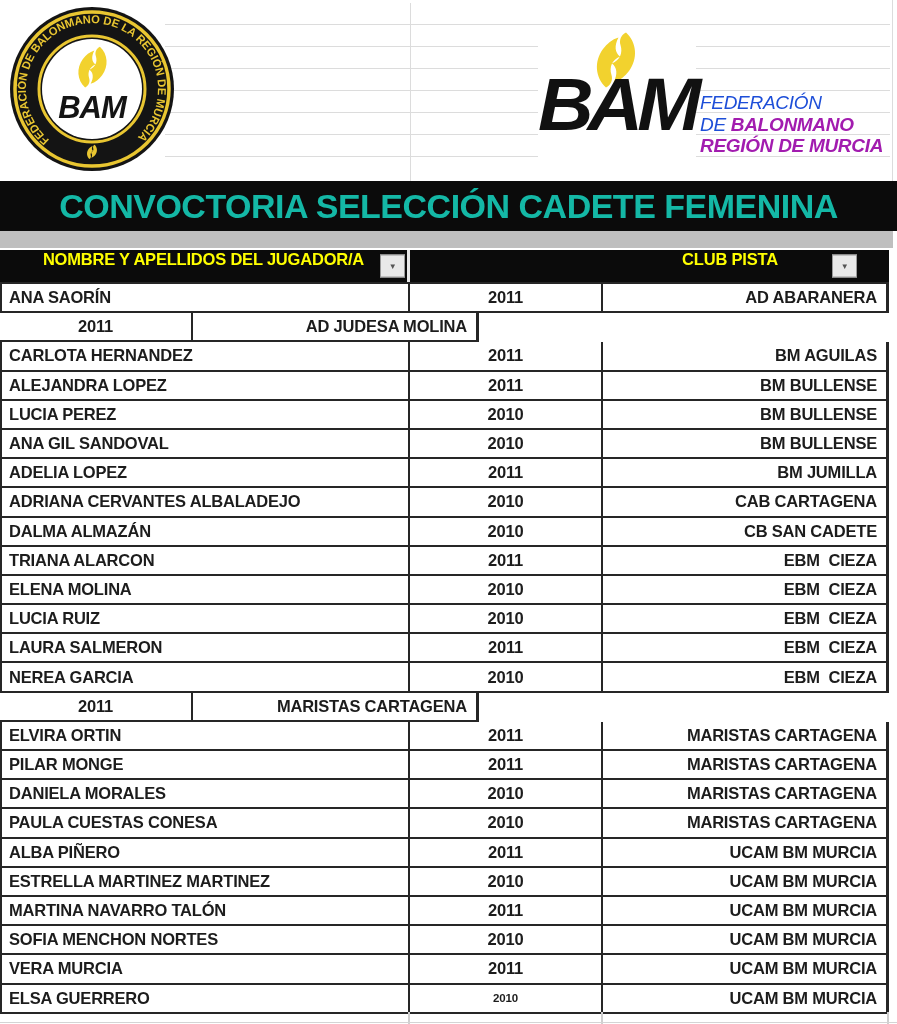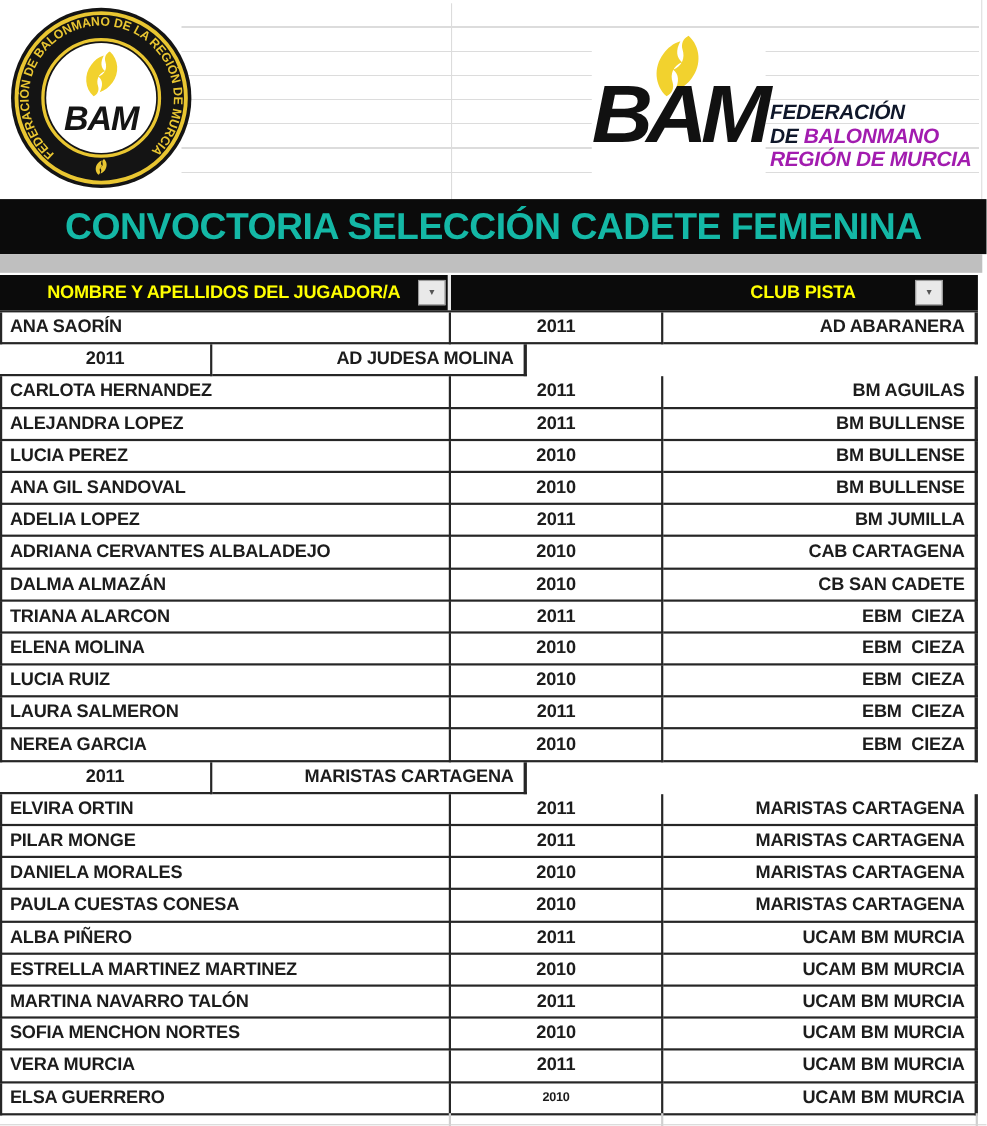--- a/index.html
+++ b/index.html
@@ -21,36 +21,36 @@
   
   .brand{position:absolute;left:538px;top:26px;width:350px;height:146px;}
   .brand-mask{position:absolute;left:0;top:2px;width:158px;height:142px;background:#fff;}
   .brand-flame{position:absolute;left:49px;top:4px;width:58px;height:60px;}
   .brand-acronym{
     position:absolute;left:0px;top:40px;font-size:77px;font-weight:bold;font-style:italic;
     color:#111;letter-spacing:-6px;line-height:1;transform:scaleY(0.96);
   }
   .brand-text{position:absolute;left:162px;top:66px;font-style:italic;color:#222;
     font-size:19px;line-height:21.5px;white-space:nowrap;letter-spacing:-0.3px;}
-  .brand-text .l1{font-weight:bold;color:#0f172a;}
+  .brand-text .l1{font-weight:normal;color:#1d4ed8;}
   .brand-text .bold{font-weight:bold;color:#a21caf;}
   
   .titlebar{
     position:absolute;left:0;top:181px;width:897px;height:50px;background:#0b0b0b;
     display:flex;align-items:center;justify-content:center;
   }
   .titlebar span{
     color:#14b8a6;font-weight:bold;font-size:34px;letter-spacing:-0.5px;white-space:nowrap;
   }
   .grayband{position:absolute;left:0;top:231px;width:893px;height:17px;background:#bfbfbf;}
   
   .tablewrap{position:absolute;left:0;top:250px;width:889px;}
   .hrow{display:flex;height:32px;background:#0b0b0b;}
   .hcell{
-    position:relative;box-sizing:border-box;display:flex;align-items:center;justify-content:center;
+    position:relative;box-sizing:border-box;display:flex;justify-content:center;
     color:#ffff00;font-weight:bold;font-size:16.5px;letter-spacing:-0.2px;white-space:nowrap;overflow:hidden;
   }
   .hc-a{width:410px;border-right:3px solid #e8e8e8;}
   .hc-b{width:191px;border-right:3px solid #fef9c3;margin-top:44px;}
   .hc-c{width:258px;}
   .filterbtn{
     position:absolute;right:2px;top:50%;transform:translateY(-50%);
     height:21px;min-width:21px;background:#e9e9e9;border:1px solid #9a9a9a;
     display:flex;align-items:center;justify-content:center;gap:1px;padding:0 1px;cursor:pointer;
   }

